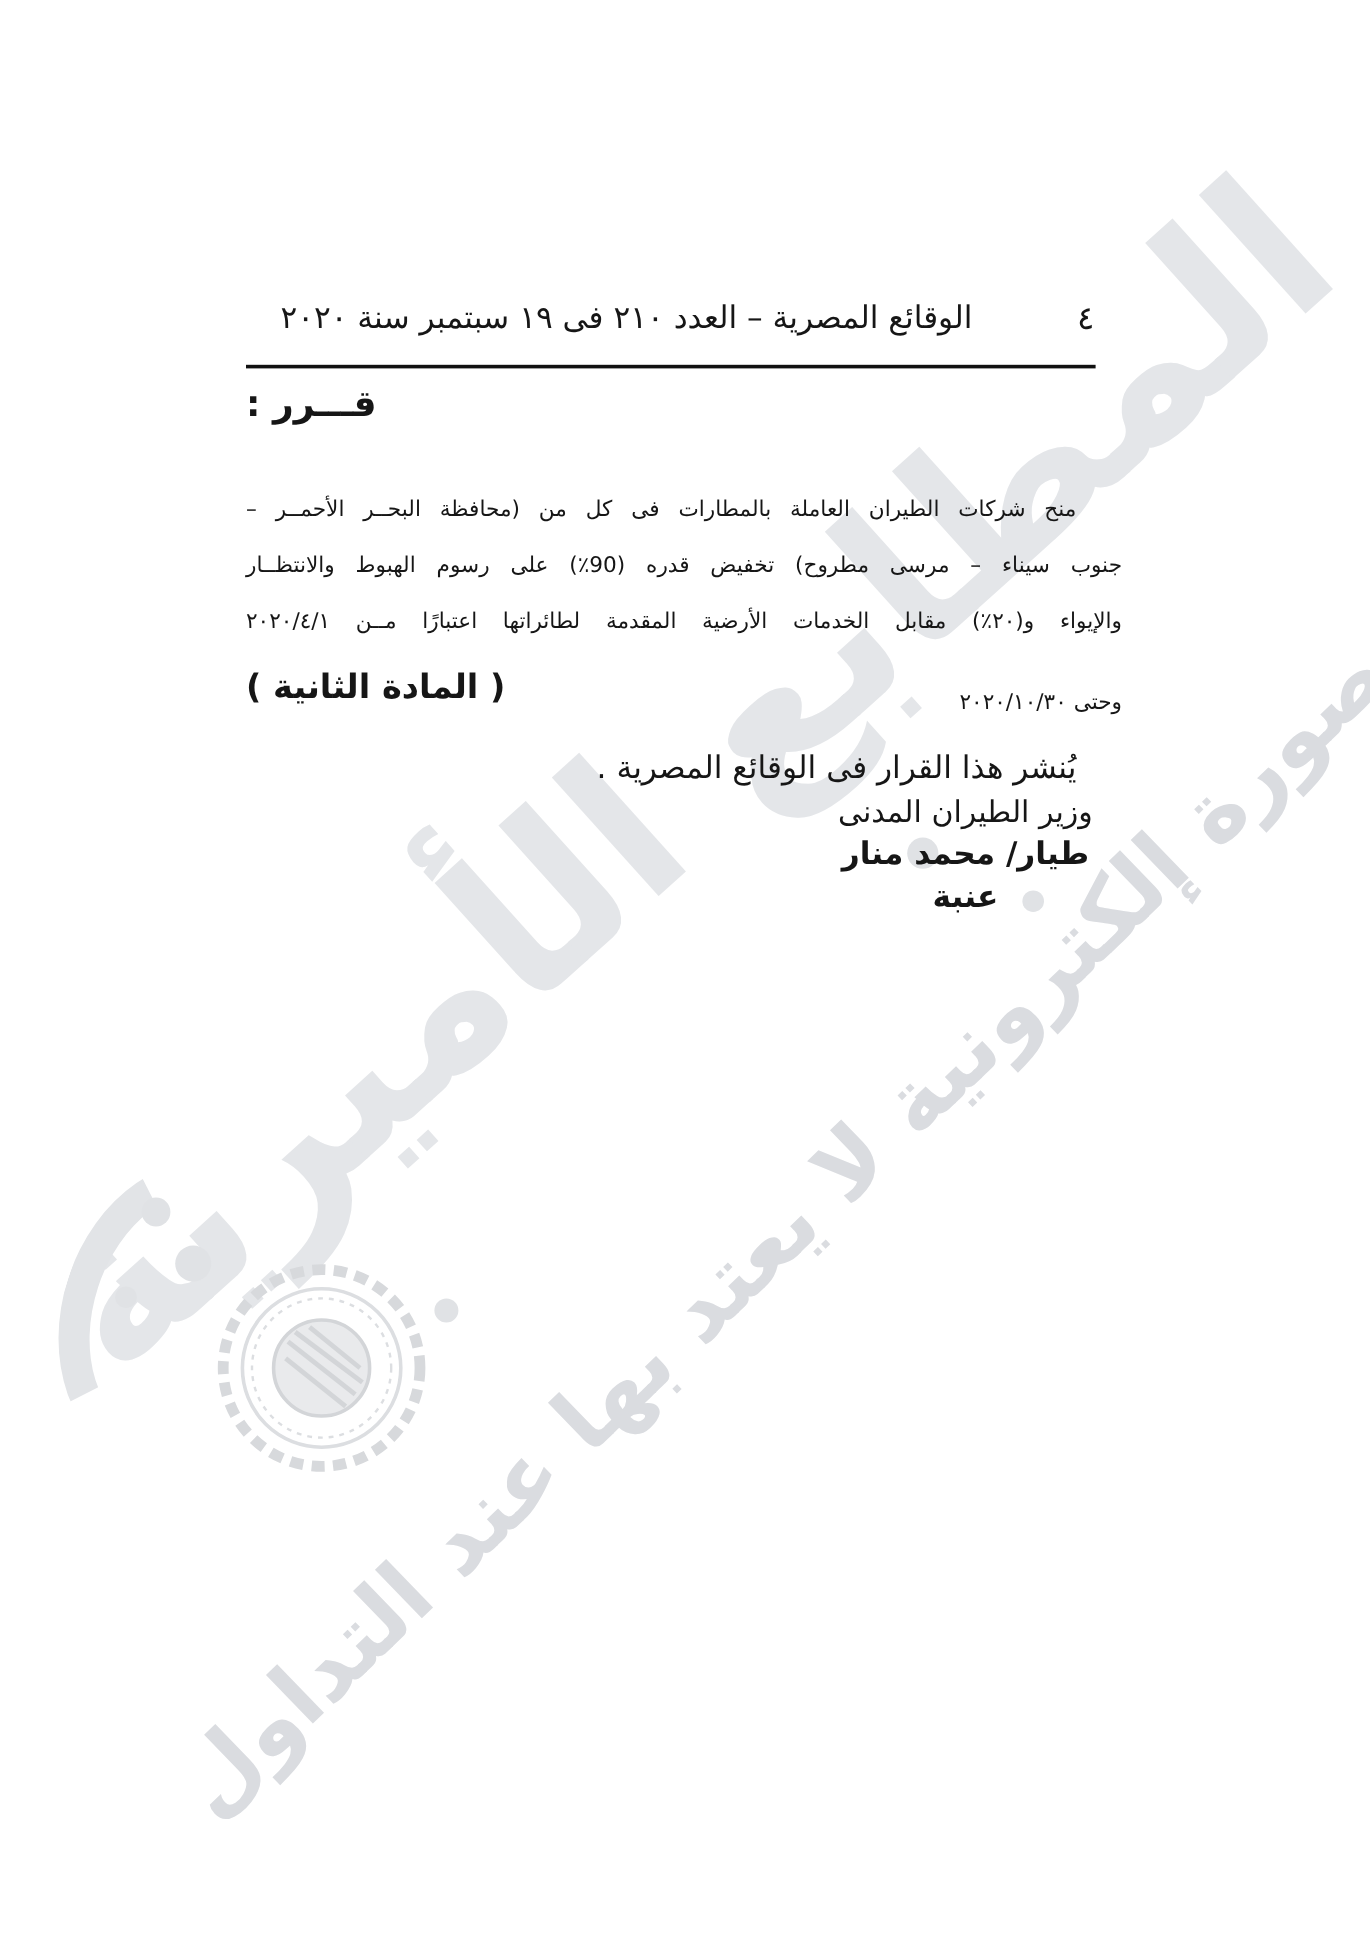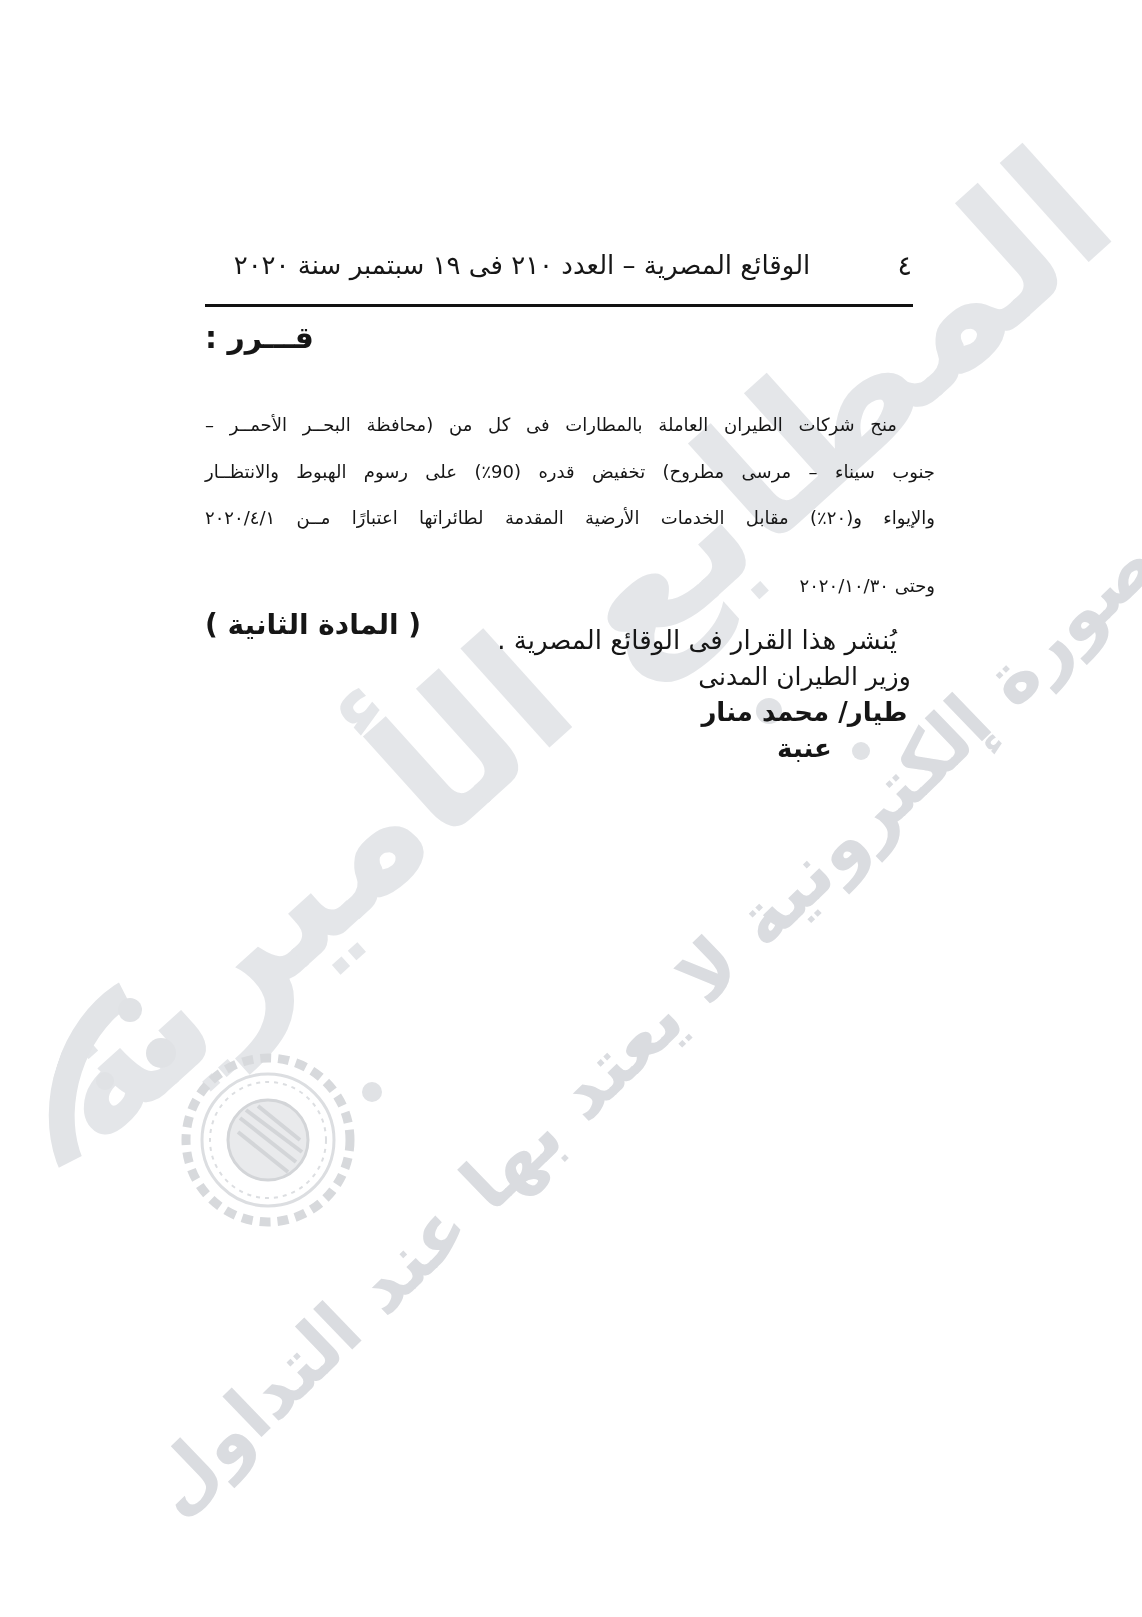--- a/index.html
+++ b/index.html
@@ -49,21 +49,21 @@
     right:300px;top:250px;width:640px;
     text-align:center;font-size:26px;white-space:nowrap;
   }
   .rule{
     right:229px;top:304px;width:708px;height:3px;background:#111;
   }
   .centered-col{right:207px;width:730px;text-align:left;}
   .qarrar{top:320px;font-size:30px;font-weight:bold;}
   .art-head{font-size:28px;font-weight:bold;}
   .art1-head{top:364px;}
-  .art2-head{top:608px;}
+  .art2-head{top:556px;}
   .para{
     right:207px;top:402px;width:730px;
     font-size:18px;
   }
   .jline{
     height:46.5px;line-height:46.5px;
     text-align:justify;text-align-last:justify;
     white-space:nowrap;
   }
   .jline-first{text-indent:38px;}

